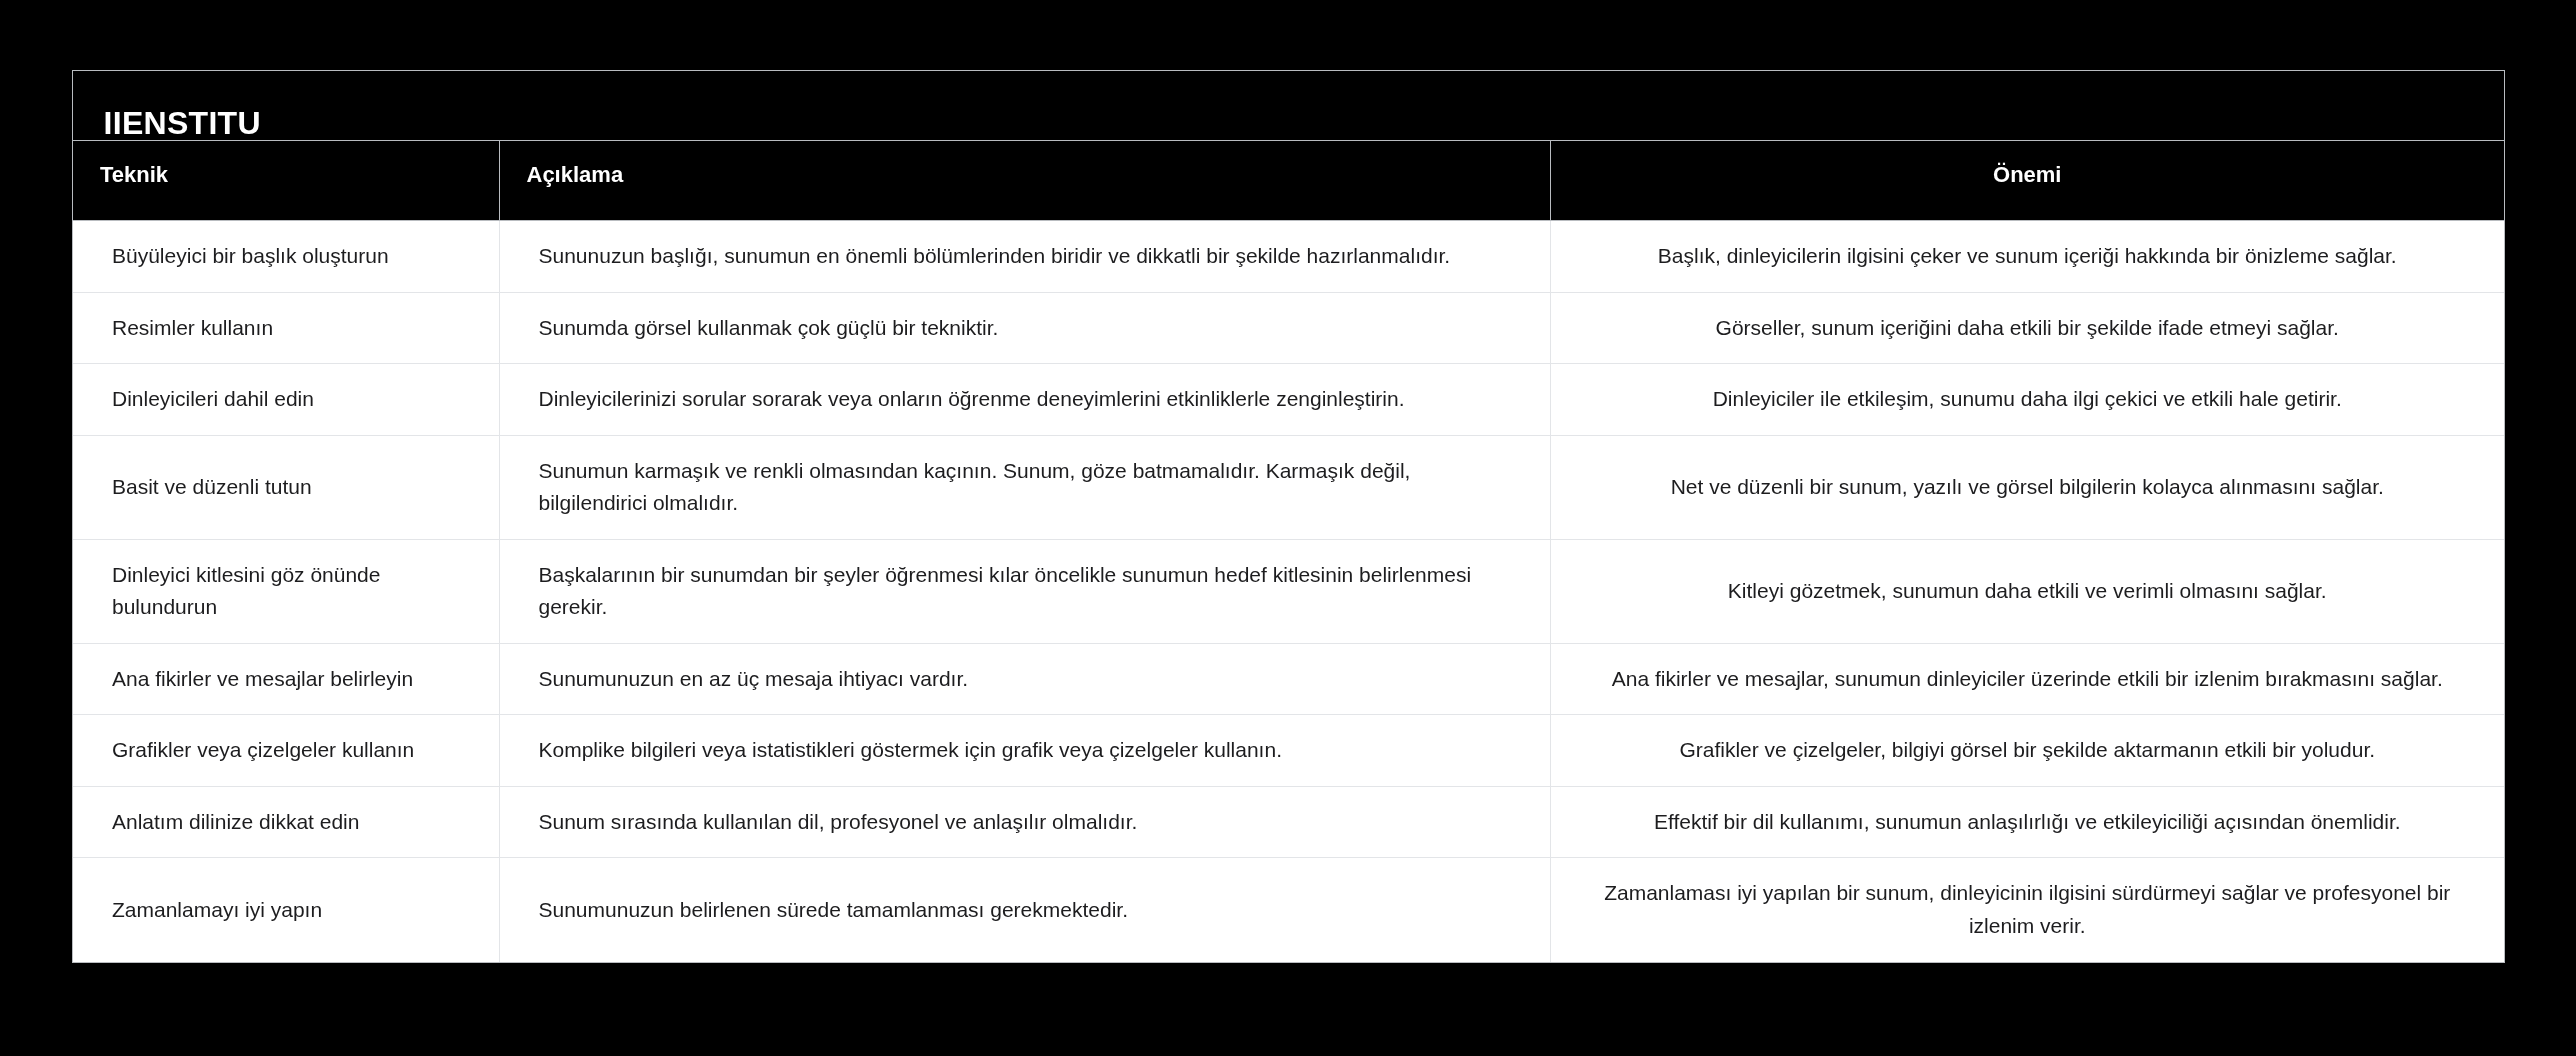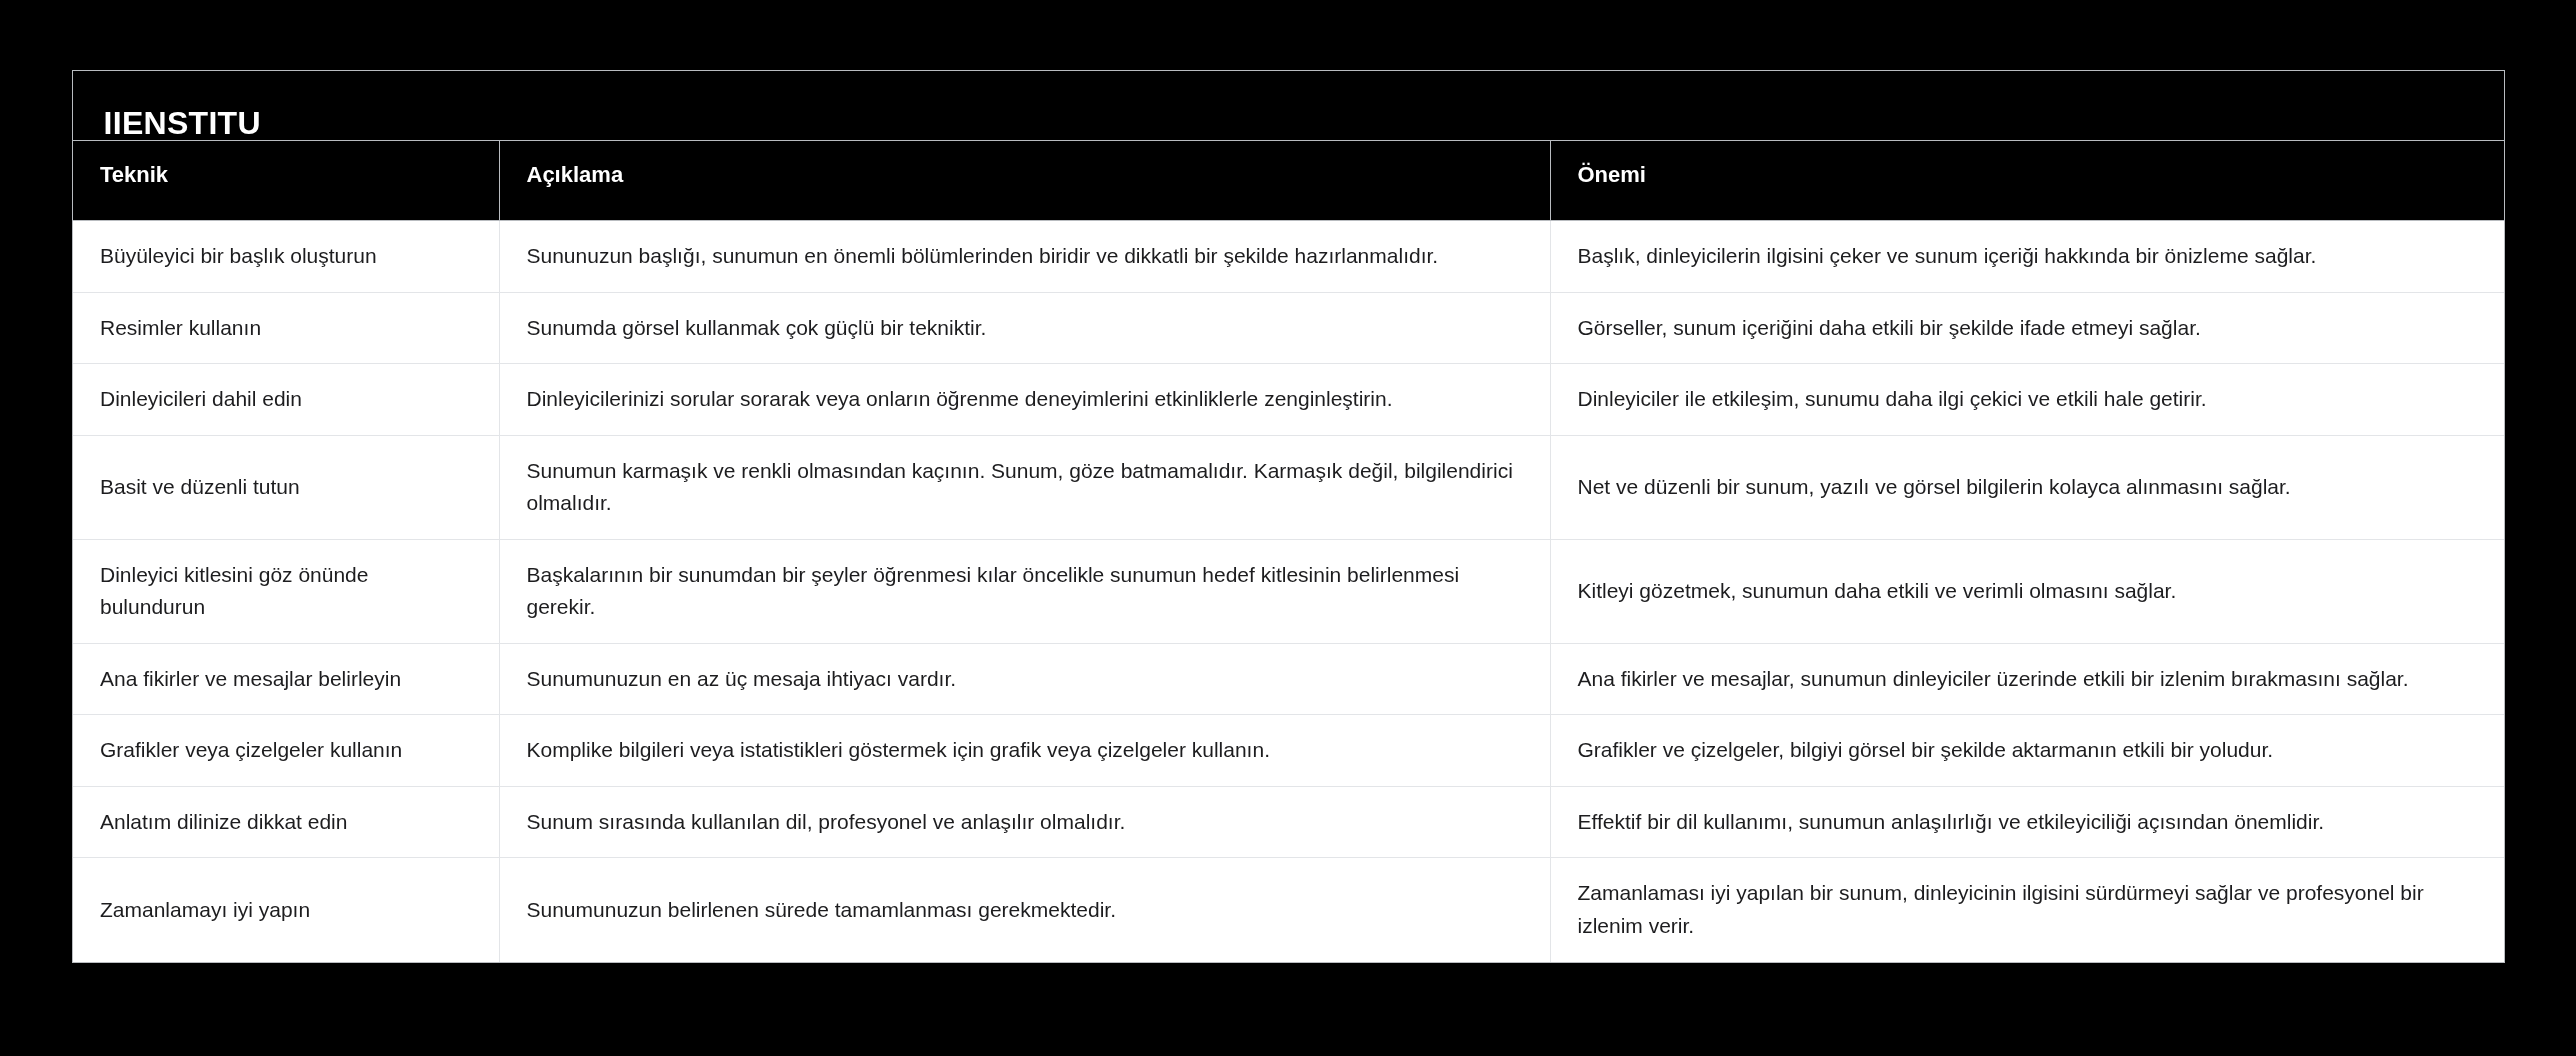--- a/index.html
+++ b/index.html
@@ -70,36 +70,36 @@
     font-size: 22px;
     font-weight: bold;
     text-align: left;
     padding: 21px 27px 32px 27px;
     border-right: 1.9px solid #b9bcc0;
     border-bottom: 1.9px solid #b9bcc0;
     vertical-align: middle;
     box-sizing: border-box;
     height: 73px;
   }
-  .tbl thead th:last-child { border-right: none; }
+  .tbl thead th:last-child { border-right: none; text-align: center; }
 
   .tbl tbody td {
     background: #ffffff;
     color: #1d1d1f;
     font-size: 21px;
     line-height: 1.55;
     text-align: left;
     vertical-align: middle;
-    padding: 19px 27px;
+    padding: 19px 39px;
     border-right: 1px solid #e3e5e8;
     border-bottom: 1px solid #e3e5e8;
     box-sizing: border-box;
     font-weight: normal;
   }
-  .tbl tbody td:last-child { border-right: none; }
+  .tbl tbody td:last-child { border-right: none; text-align: center; }
   .tbl tbody tr:last-child td { border-bottom: none; }
 
   .cell-text { display: block; }
 </style>
 </head>
 <body>
 
 <div class="canvas">
   <div class="table-card">
 

